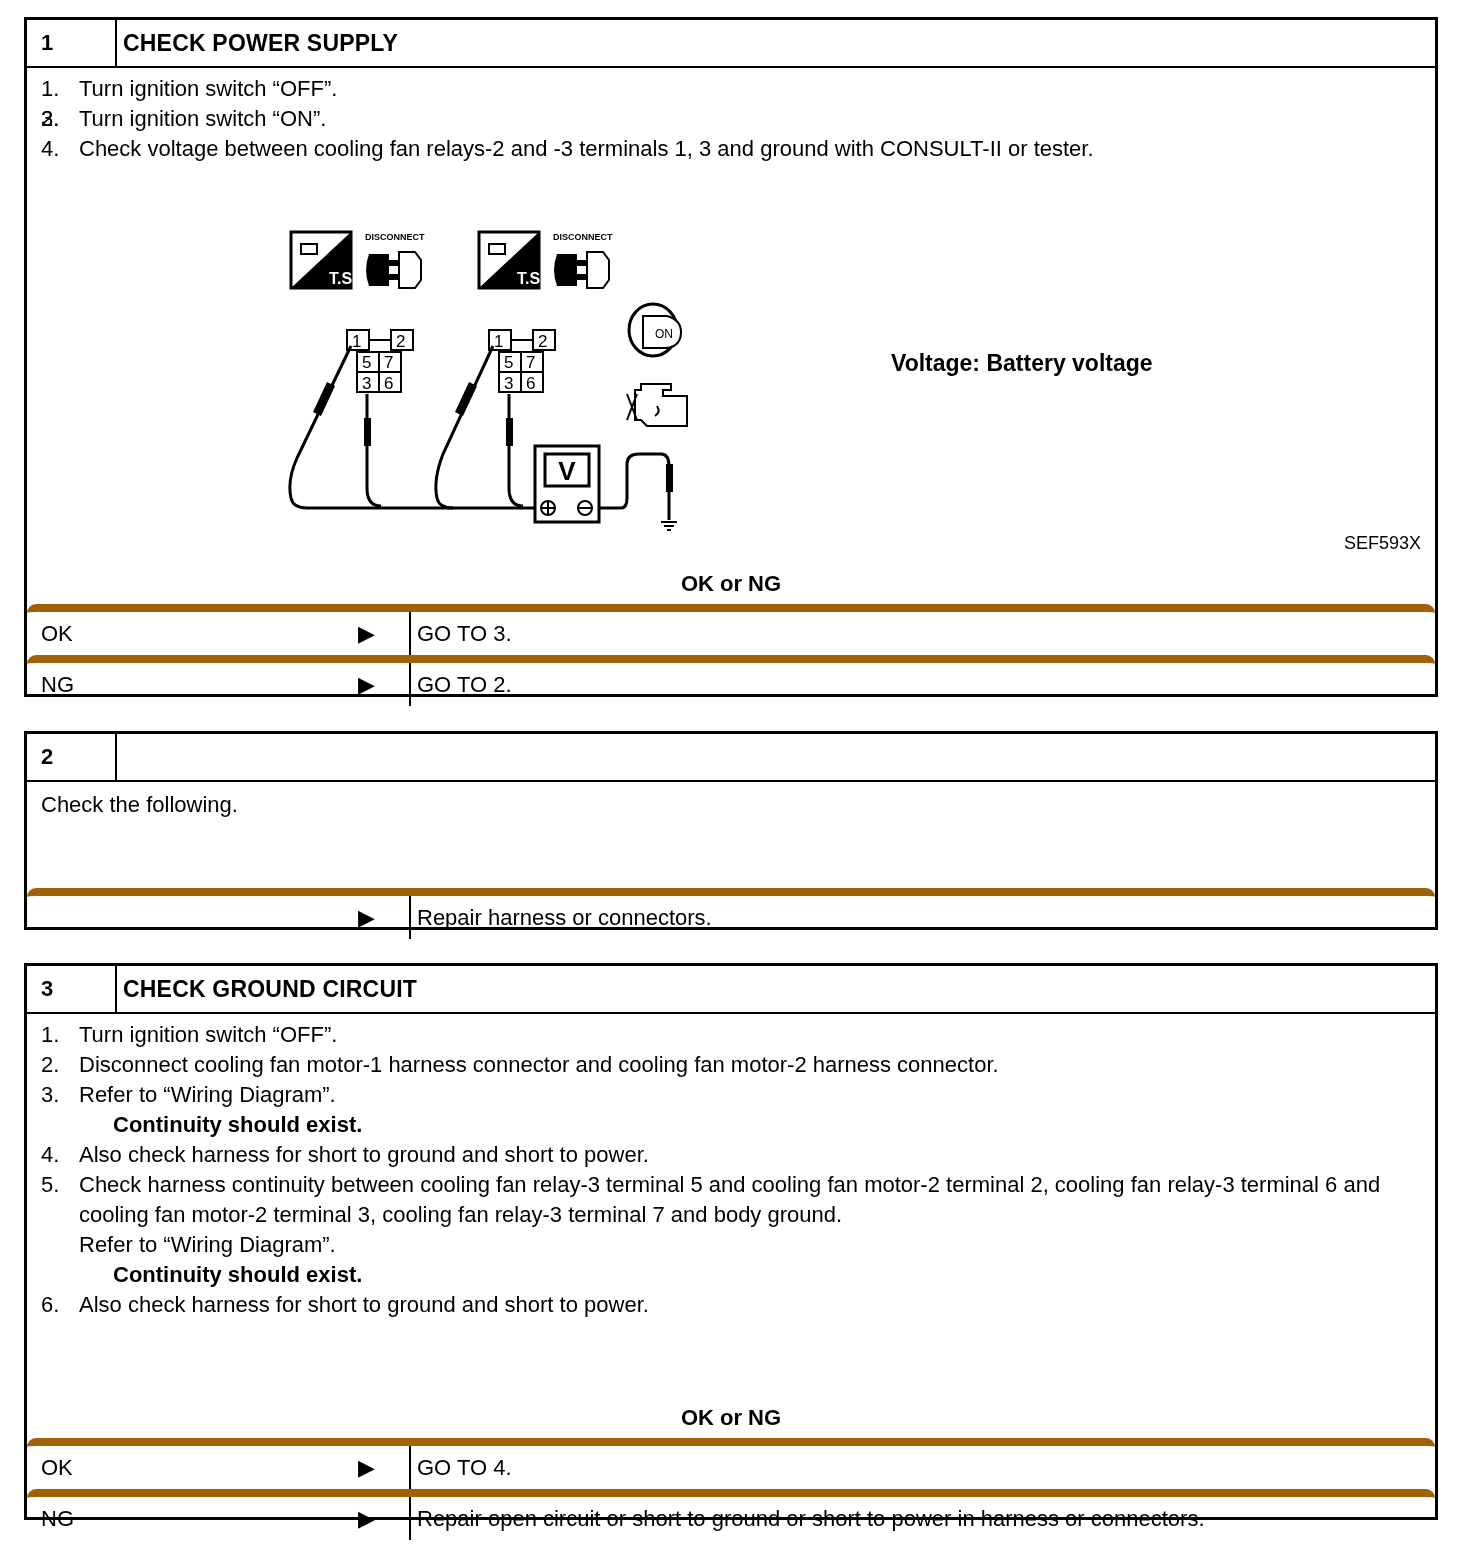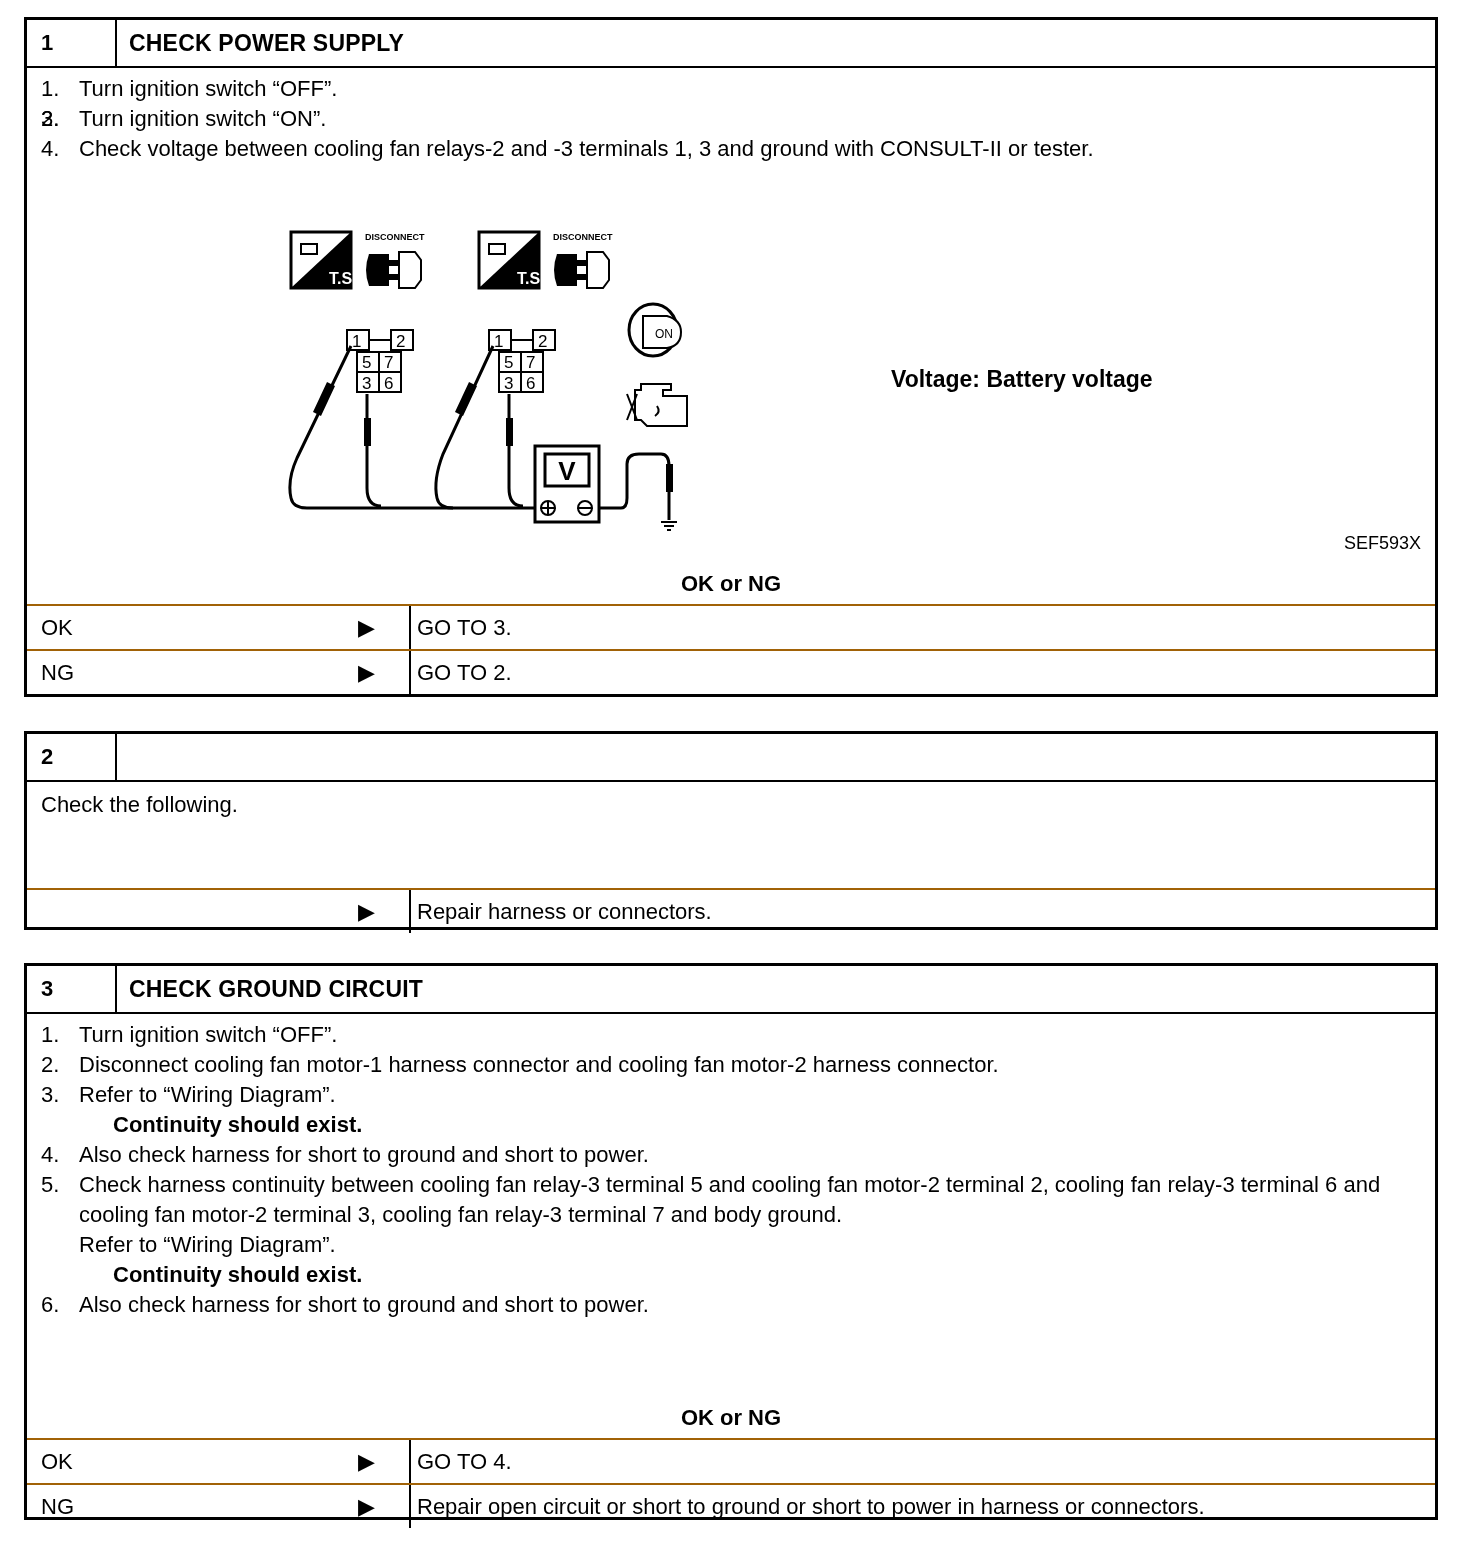--- a/index.html
+++ b/index.html
@@ -1,35 +1,35 @@
 <!DOCTYPE html>
 <html><head>
 <meta charset="utf-8">
 <style>
   html, body { margin:0; padding:0; background:#ffffff; }
   body { width:1472px; height:1548px; position:relative; font-family:"Liberation Sans", sans-serif; color:#000; }
   .box { position:absolute; left:24px; width:1414px; border:3px solid #000; box-sizing:border-box; }
   .hdr { display:flex; height:46px; border-bottom:2px solid #000; }
   .hdr .num { width:90px; border-right:2px solid #000; font-weight:bold; font-size:22px; line-height:46px; padding-left:14px; box-sizing:border-box; }
-  .hdr .title { font-weight:bold; font-size:23px; line-height:46px; padding-left:12px; letter-spacing:0.2px; }
+  .hdr .title { font-weight:bold; font-size:23px; line-height:46px; padding-left:6px; letter-spacing:0.2px; }
   .body { padding:6px 14px 0 14px; font-size:22px; line-height:30px; position:relative; }
-  .row { display:flex; border-top:2px solid #a16207; height:43px; font-size:22px; line-height:43px; }
+  .row { display:flex; border-top:8px solid #a16207; height:43px; font-size:22px; line-height:43px;border-radius:9px; }
   .row .l { width:384px; border-right:2px solid #000; box-sizing:border-box; padding-left:14px; position:relative; }
   .row .l .arr { position:absolute; right:34px; top:0; font-size:22px; }
   .row .r { padding-left:6px; }
   .verdict { text-align:center; font-weight:bold; font-size:22px; height:40px; line-height:40px; }
   ol { margin:0; padding:0; list-style:none; }
   ol li { position:relative; padding-left:38px; }
   ol li .n { position:absolute; left:0; }
   .bold-ind { font-weight:bold; padding-left:34px; }
   ul.bul { margin:0; padding:0; list-style:none; }
   ul.bul li { position:relative; padding-left:28px; }
   ul.bul li .dot { position:absolute; left:2px; top:11px; width:10px; height:10px; border-radius:50%; background:#000; }
   .diagram { position:absolute; left:250px; top:150px; width:440px; height:320px; }
-  .voltage { position:absolute; left:864px; top:296px; font-weight:bold; font-size:23px; }
+  .voltage { position:absolute; left:864px; top:280px; font-weight:bold; font-size:23px; }
   .figid { position:absolute; right:14px; top:460px; font-size:18px; }
 </style>
 </head>
 <body>
 
 <div class="box" style="top:17px; height:680px;">
   <div class="hdr">
     <div class="num">1</div>
     <div class="title">CHECK POWER SUPPLY</div>
   </div>

